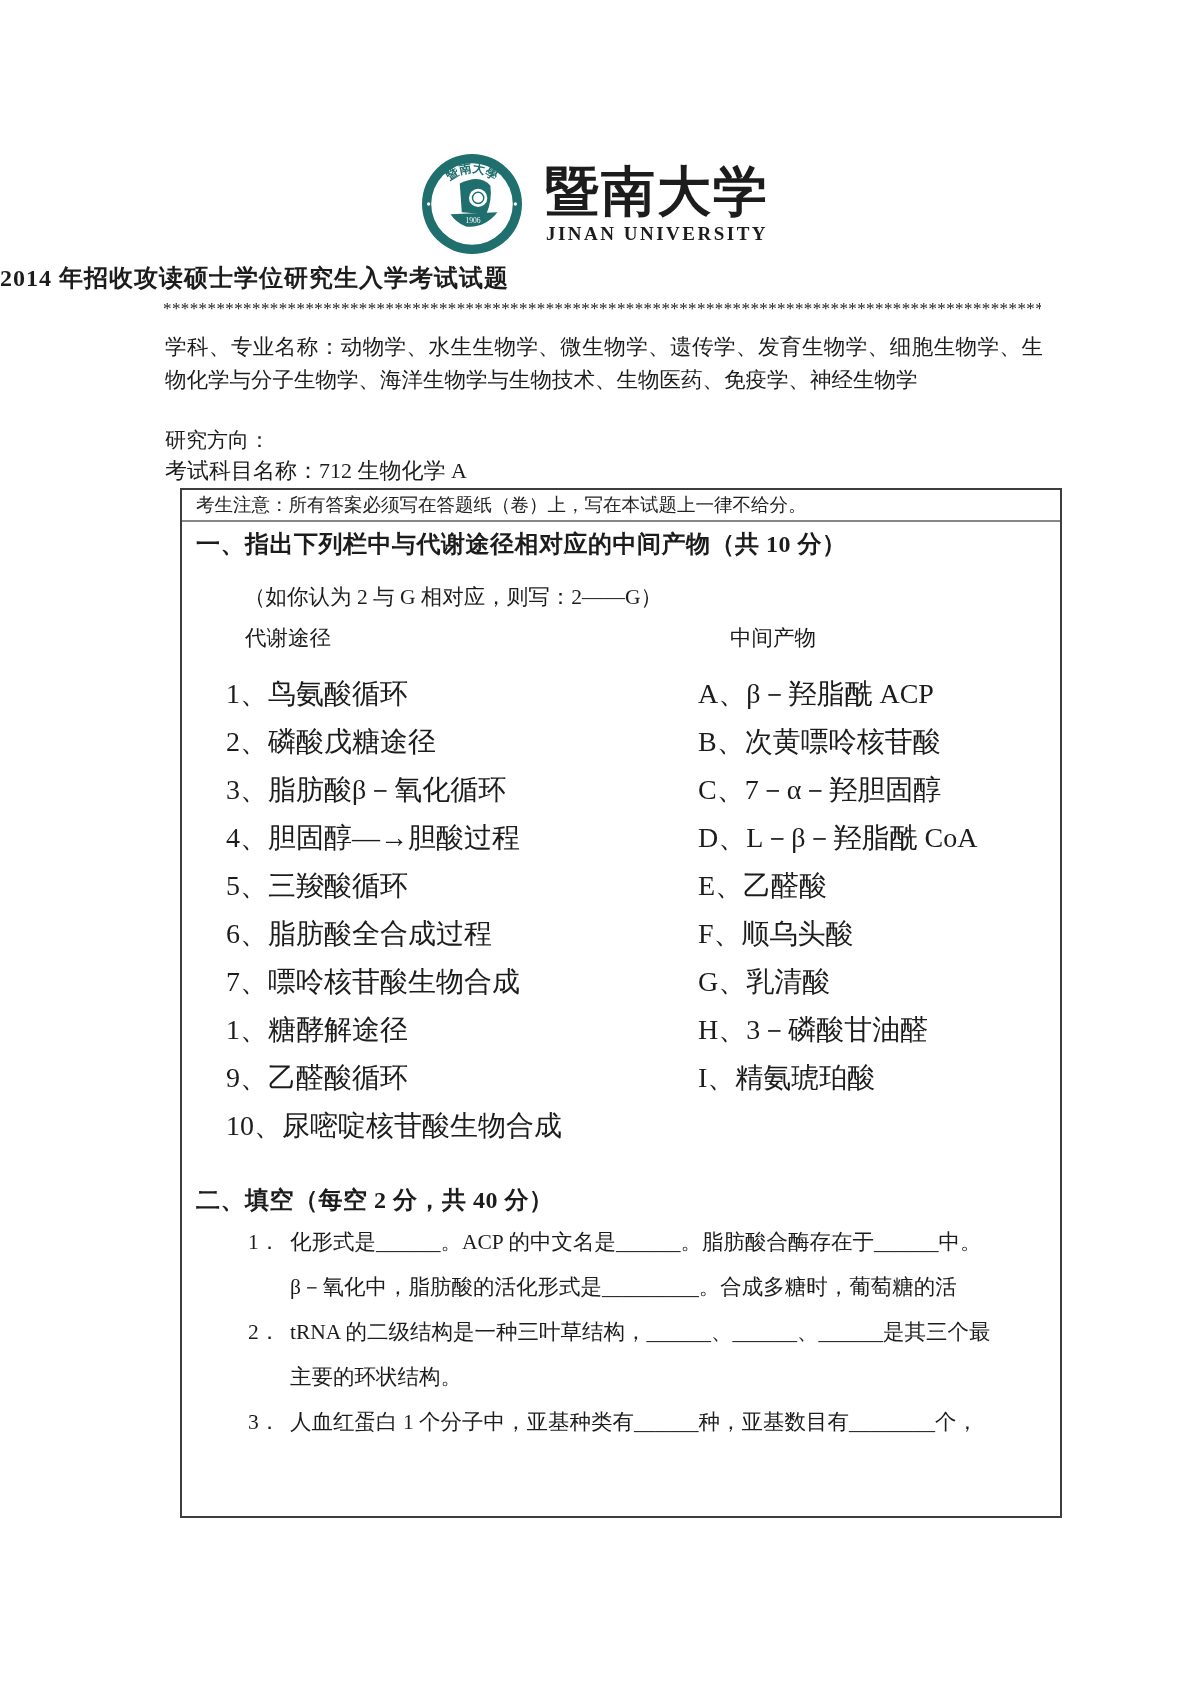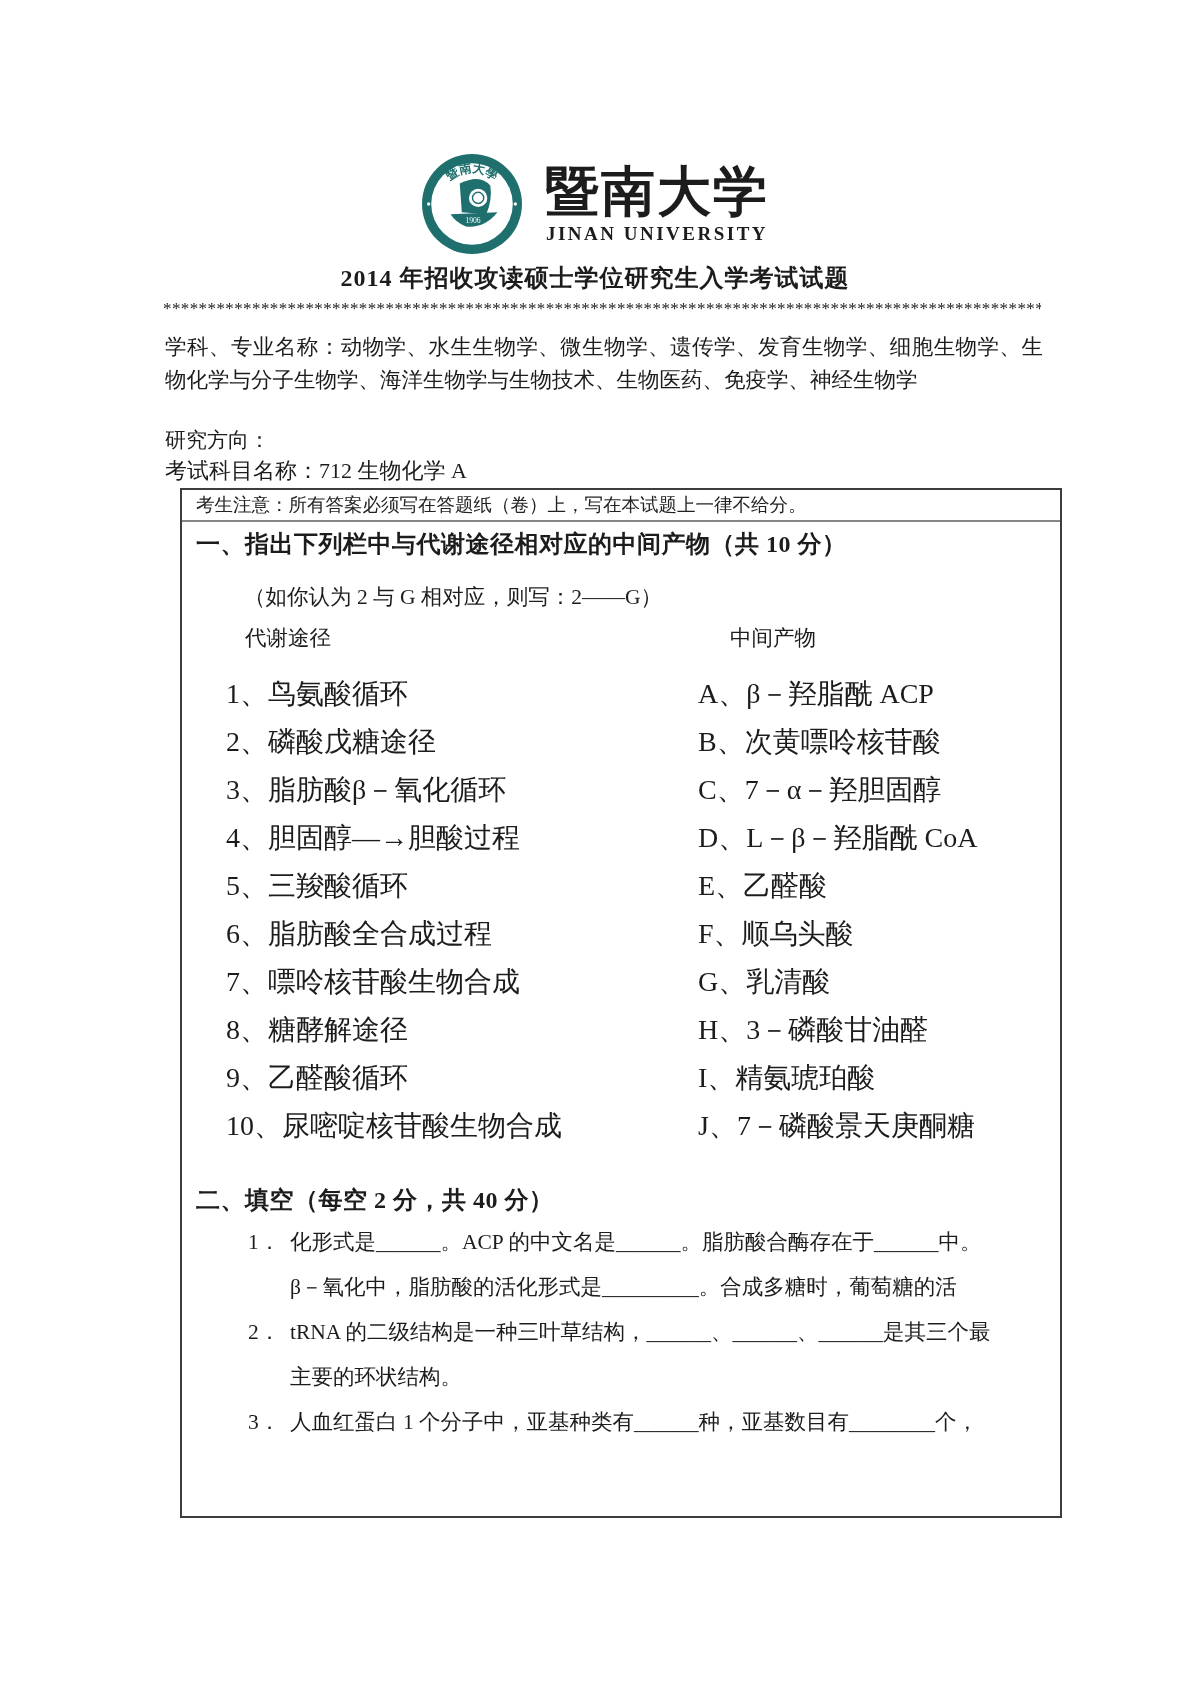--- a/index.html
+++ b/index.html
@@ -6,21 +6,21 @@
   .page{
     position:relative;width:1190px;height:1683px;margin:0 auto;background:#ffffff;
     font-family:"Liberation Serif","DejaVu Serif",serif;color:#1c1c1c;overflow:hidden;
   }
   
   .logo-row{position:absolute;top:153px;left:0;width:1190px;display:flex;justify-content:center;align-items:flex-start;gap:22px;}
   .seal{width:102px;height:102px;flex:none;}
   .uni-names{display:flex;flex-direction:column;align-items:center;padding-top:10px;}
   .uni-cn{font-size:54px;font-weight:700;letter-spacing:2px;line-height:58px;white-space:nowrap;text-align:right;}
   .uni-en{font-size:19px;font-weight:700;letter-spacing:2.5px;margin-top:2px;white-space:nowrap;}
-  .exam-title{position:absolute;top:262px;left:0;width:1190px;text-align:center;font-size:24px;font-weight:700;letter-spacing:1px;}
+  .exam-title{position:absolute;top:262px;left:0;width:1190px;text-align:left;font-size:24px;font-weight:700;letter-spacing:1px;}
   .stars{position:absolute;top:299px;left:163px;width:878px;height:20px;overflow:hidden;white-space:nowrap;font-size:17px;letter-spacing:0.4px;color:#222;}
   
   .subjects{position:absolute;top:331px;left:165px;width:878px;font-size:21.5px;line-height:33px;text-align:justify;}
   .research{position:absolute;top:426px;left:165px;font-size:21px;}
   .course{position:absolute;top:456px;left:165px;font-size:22px;}
   
   .exam-box{position:absolute;top:488px;left:180px;width:878px;height:1026px;border:2px solid #3d3d3d;background:#fff;}
   .notice-bar{height:30px;line-height:30px;border-bottom:2px solid #868686;padding-left:14px;font-size:18.5px;color:#222;}
   .sec-heading{position:absolute;left:14px;font-size:24px;font-weight:700;letter-spacing:0.5px;white-space:nowrap;}
   .h-one{top:38px;}
@@ -112,30 +112,29 @@
       </div>
       <div class="pair-row">
         <span class="pl">6、脂肪酸全合成过程</span>
         <span class="pr">F、顺乌头酸</span>
       </div>
       <div class="pair-row">
         <span class="pl">7、嘌呤核苷酸生物合成</span>
         <span class="pr">G、乳清酸</span>
       </div>
       <div class="pair-row">
-        <span class="pl">8、糖酵解途径</span>
+        <span class="pl">1、糖酵解途径</span>
         <span class="pr">H、3－磷酸甘油醛</span>
       </div>
       <div class="pair-row">
         <span class="pl">9、乙醛酸循环</span>
         <span class="pr">I、精氨琥珀酸</span>
       </div>
       <div class="pair-row">
         <span class="pl">10、尿嘧啶核苷酸生物合成</span>
-        <span class="pr">J、7－磷酸景天庚酮糖</span>
       </div>
     </div>
 
     <div class="sec-heading h-two">二、填空（每空 2 分，共 40 分）</div>
 
     <div class="question q1">
       <span class="qnum">1．</span>
       <div class="qlines">
         <div class="qline">化形式是______。ACP 的中文名是______。脂肪酸合酶存在于______中。</div>
         <div class="qline">β－氧化中，脂肪酸的活化形式是_________。合成多糖时，葡萄糖的活</div>

